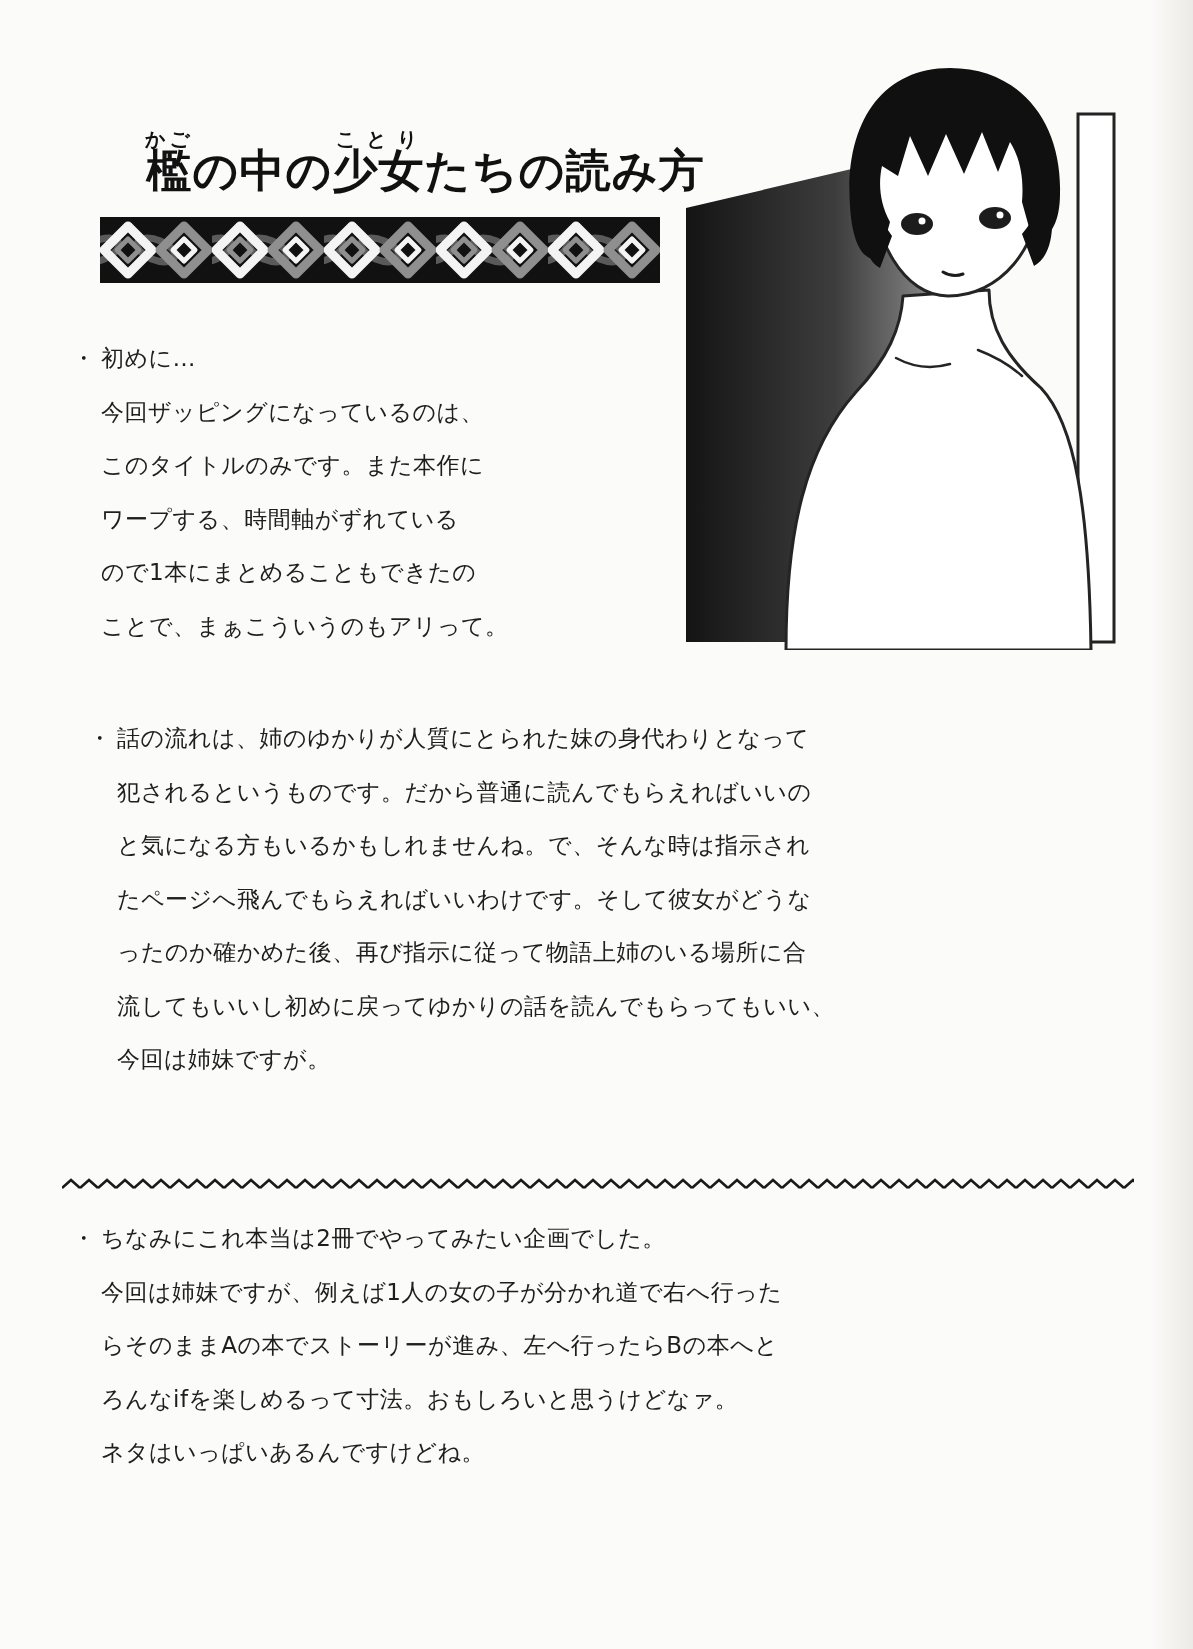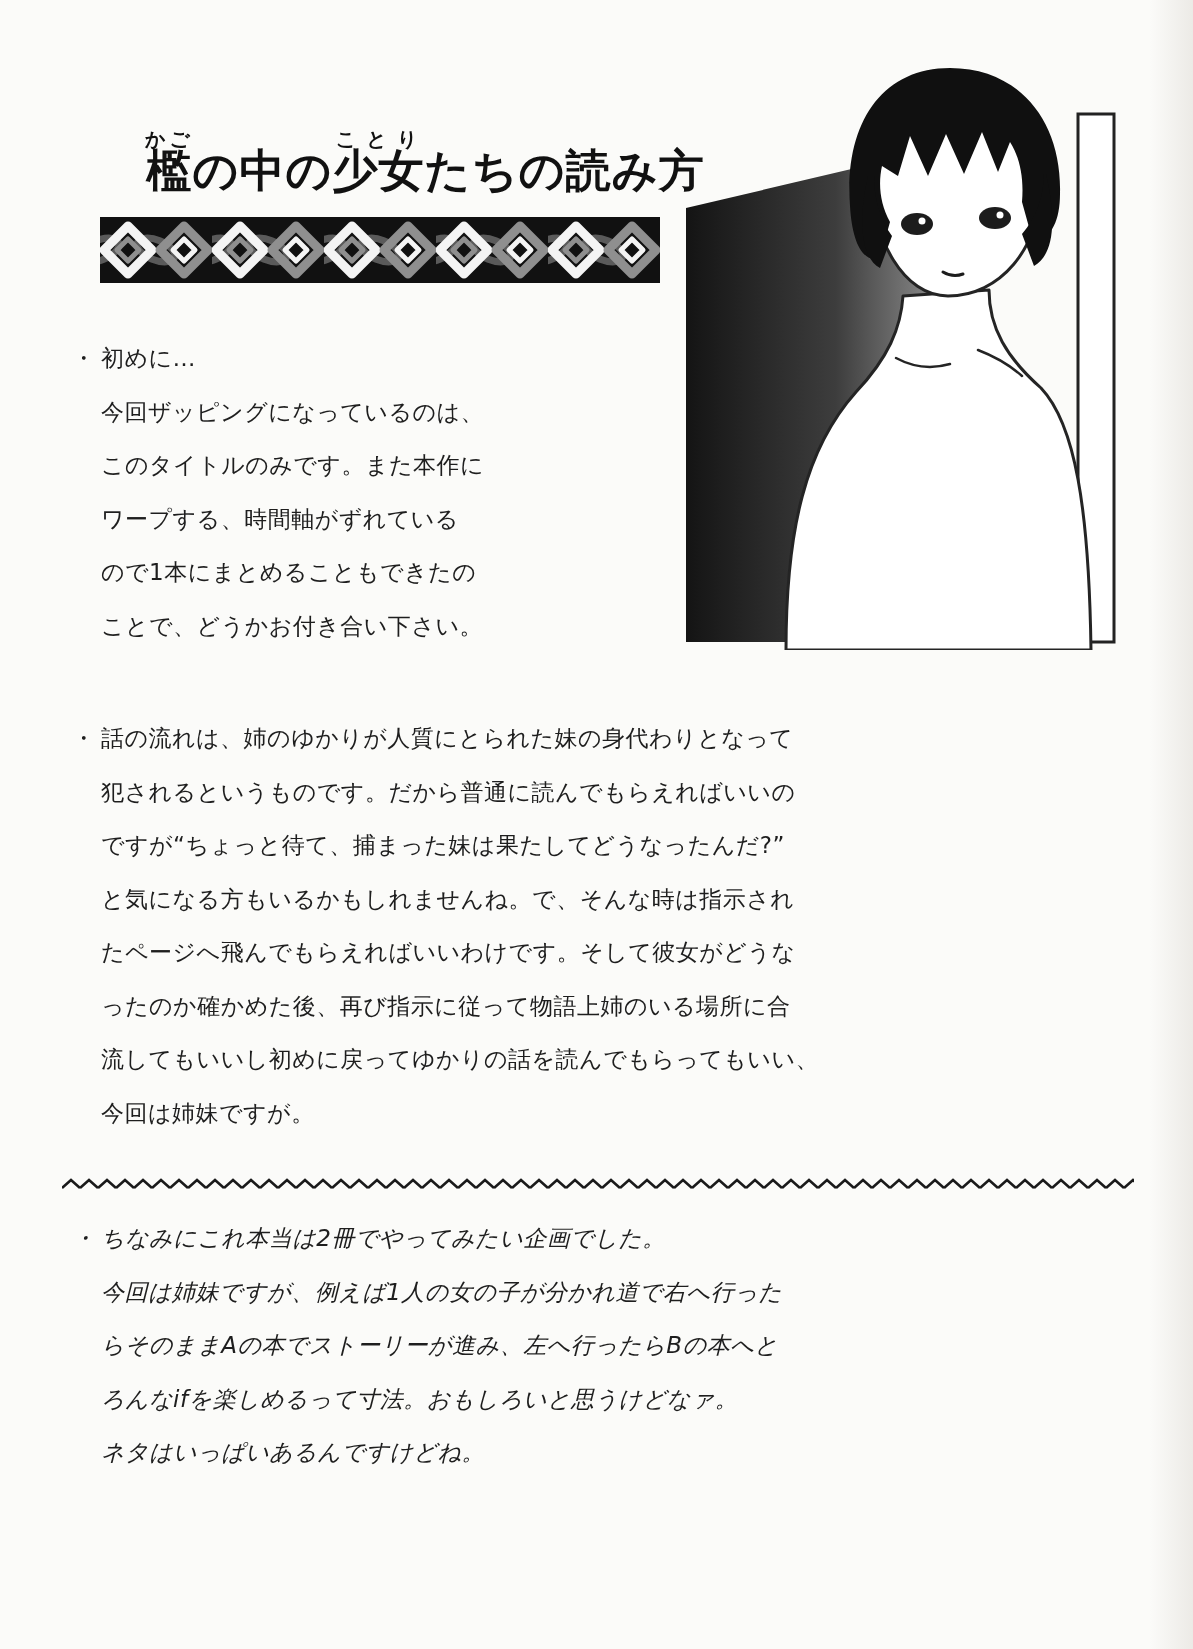--- a/index.html
+++ b/index.html
@@ -46,22 +46,22 @@
     position: absolute; left: 72px;
     font-size: 23px; line-height: 53.5px;
     color: #1e1e1e; letter-spacing: 0.5px;
     white-space: nowrap;
   }
   .txt .line { display: block; }
   .txt .cont { padding-left: 29px; }
   .bullet { display: inline-block; width: 29px; }
 
   #intro { top: 332px; width: 625px; }
-  #flow  { top: 712px; width: 1065px; }
-  #note  { top: 1212px; width: 1065px; font-style: italic; }
+  #flow  { top: 712px; width: 1065px; margin-left: 16px; }
+  #note  { top: 1212px; width: 1065px; }
 
   
   .divider {
     position: absolute; left: 62px; top: 1176px;
     width: 1072px; height: 16px;
   }
 </style>
 </head>
 <body>
 
@@ -132,27 +132,26 @@
       </g>
     </svg>
   </div>
 
   <div class="txt" id="intro">
     <span class="line"><span class="bullet">・</span><span>初めに…</span></span>
     <span class="line cont">今回ザッピングになっているのは、</span>
     <span class="line cont">このタイトルのみです。また本作に</span>
     <span class="line cont">ワープする、時間軸がずれている</span>
     <span class="line cont">ので1本にまとめることもできたの</span>
-    <span class="line cont">ことで、どうかお付き合い下さい。</span>
+    <span class="line cont">ことで、まぁこういうのもアリって。</span>
   </div>
 
   <div class="txt" id="flow">
     <span class="line"><span class="bullet">・</span><span>話の流れは、姉のゆかりが人質にとられた妹の身代わりとなって</span></span>
     <span class="line cont">犯されるというものです。だから普通に読んでもらえればいいの</span>
-    <span class="line cont">ですが“ちょっと待て、捕まった妹は果たしてどうなったんだ?”</span>
     <span class="line cont">と気になる方もいるかもしれませんね。で、そんな時は指示され</span>
     <span class="line cont">たページへ飛んでもらえればいいわけです。そして彼女がどうな</span>
     <span class="line cont">ったのか確かめた後、再び指示に従って物語上姉のいる場所に合</span>
     <span class="line cont">流してもいいし初めに戻ってゆかりの話を読んでもらってもいい、</span>
     <span class="line cont">今回は姉妹ですが。</span>
   </div>
 
   <div class="divider">
     <svg width="1072" height="16" viewBox="0 0 1072 16" aria-hidden="true">
       <defs>

